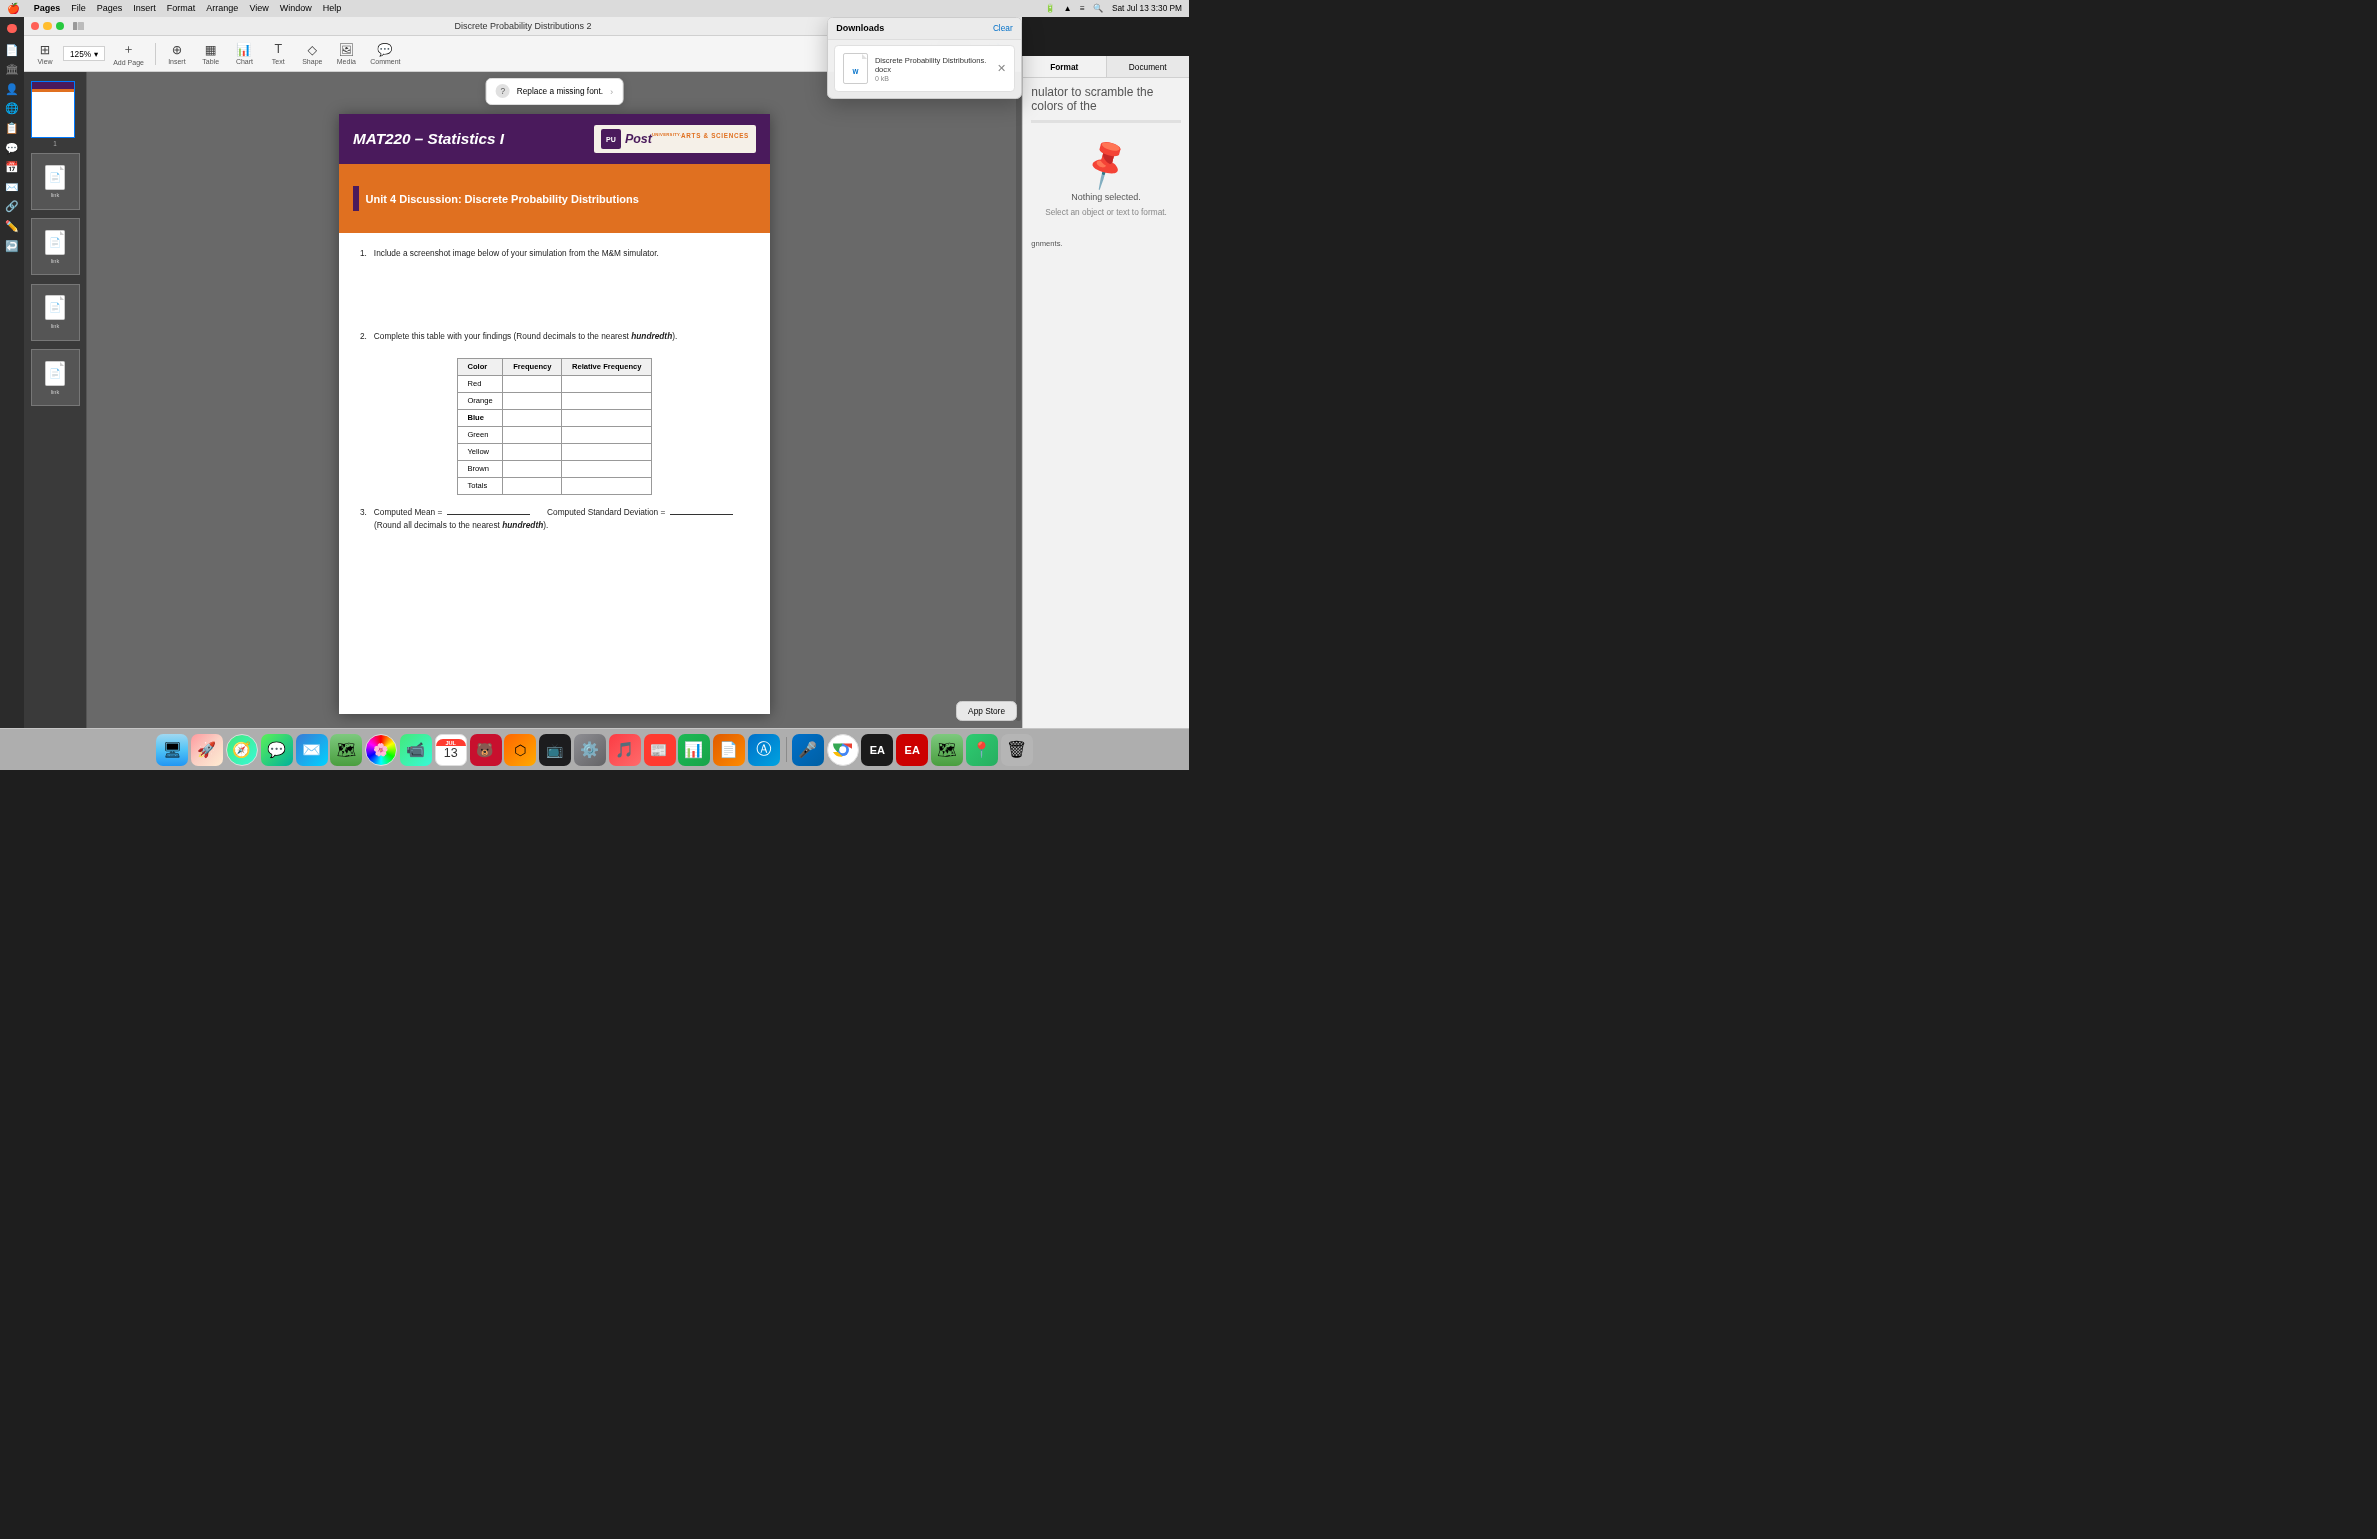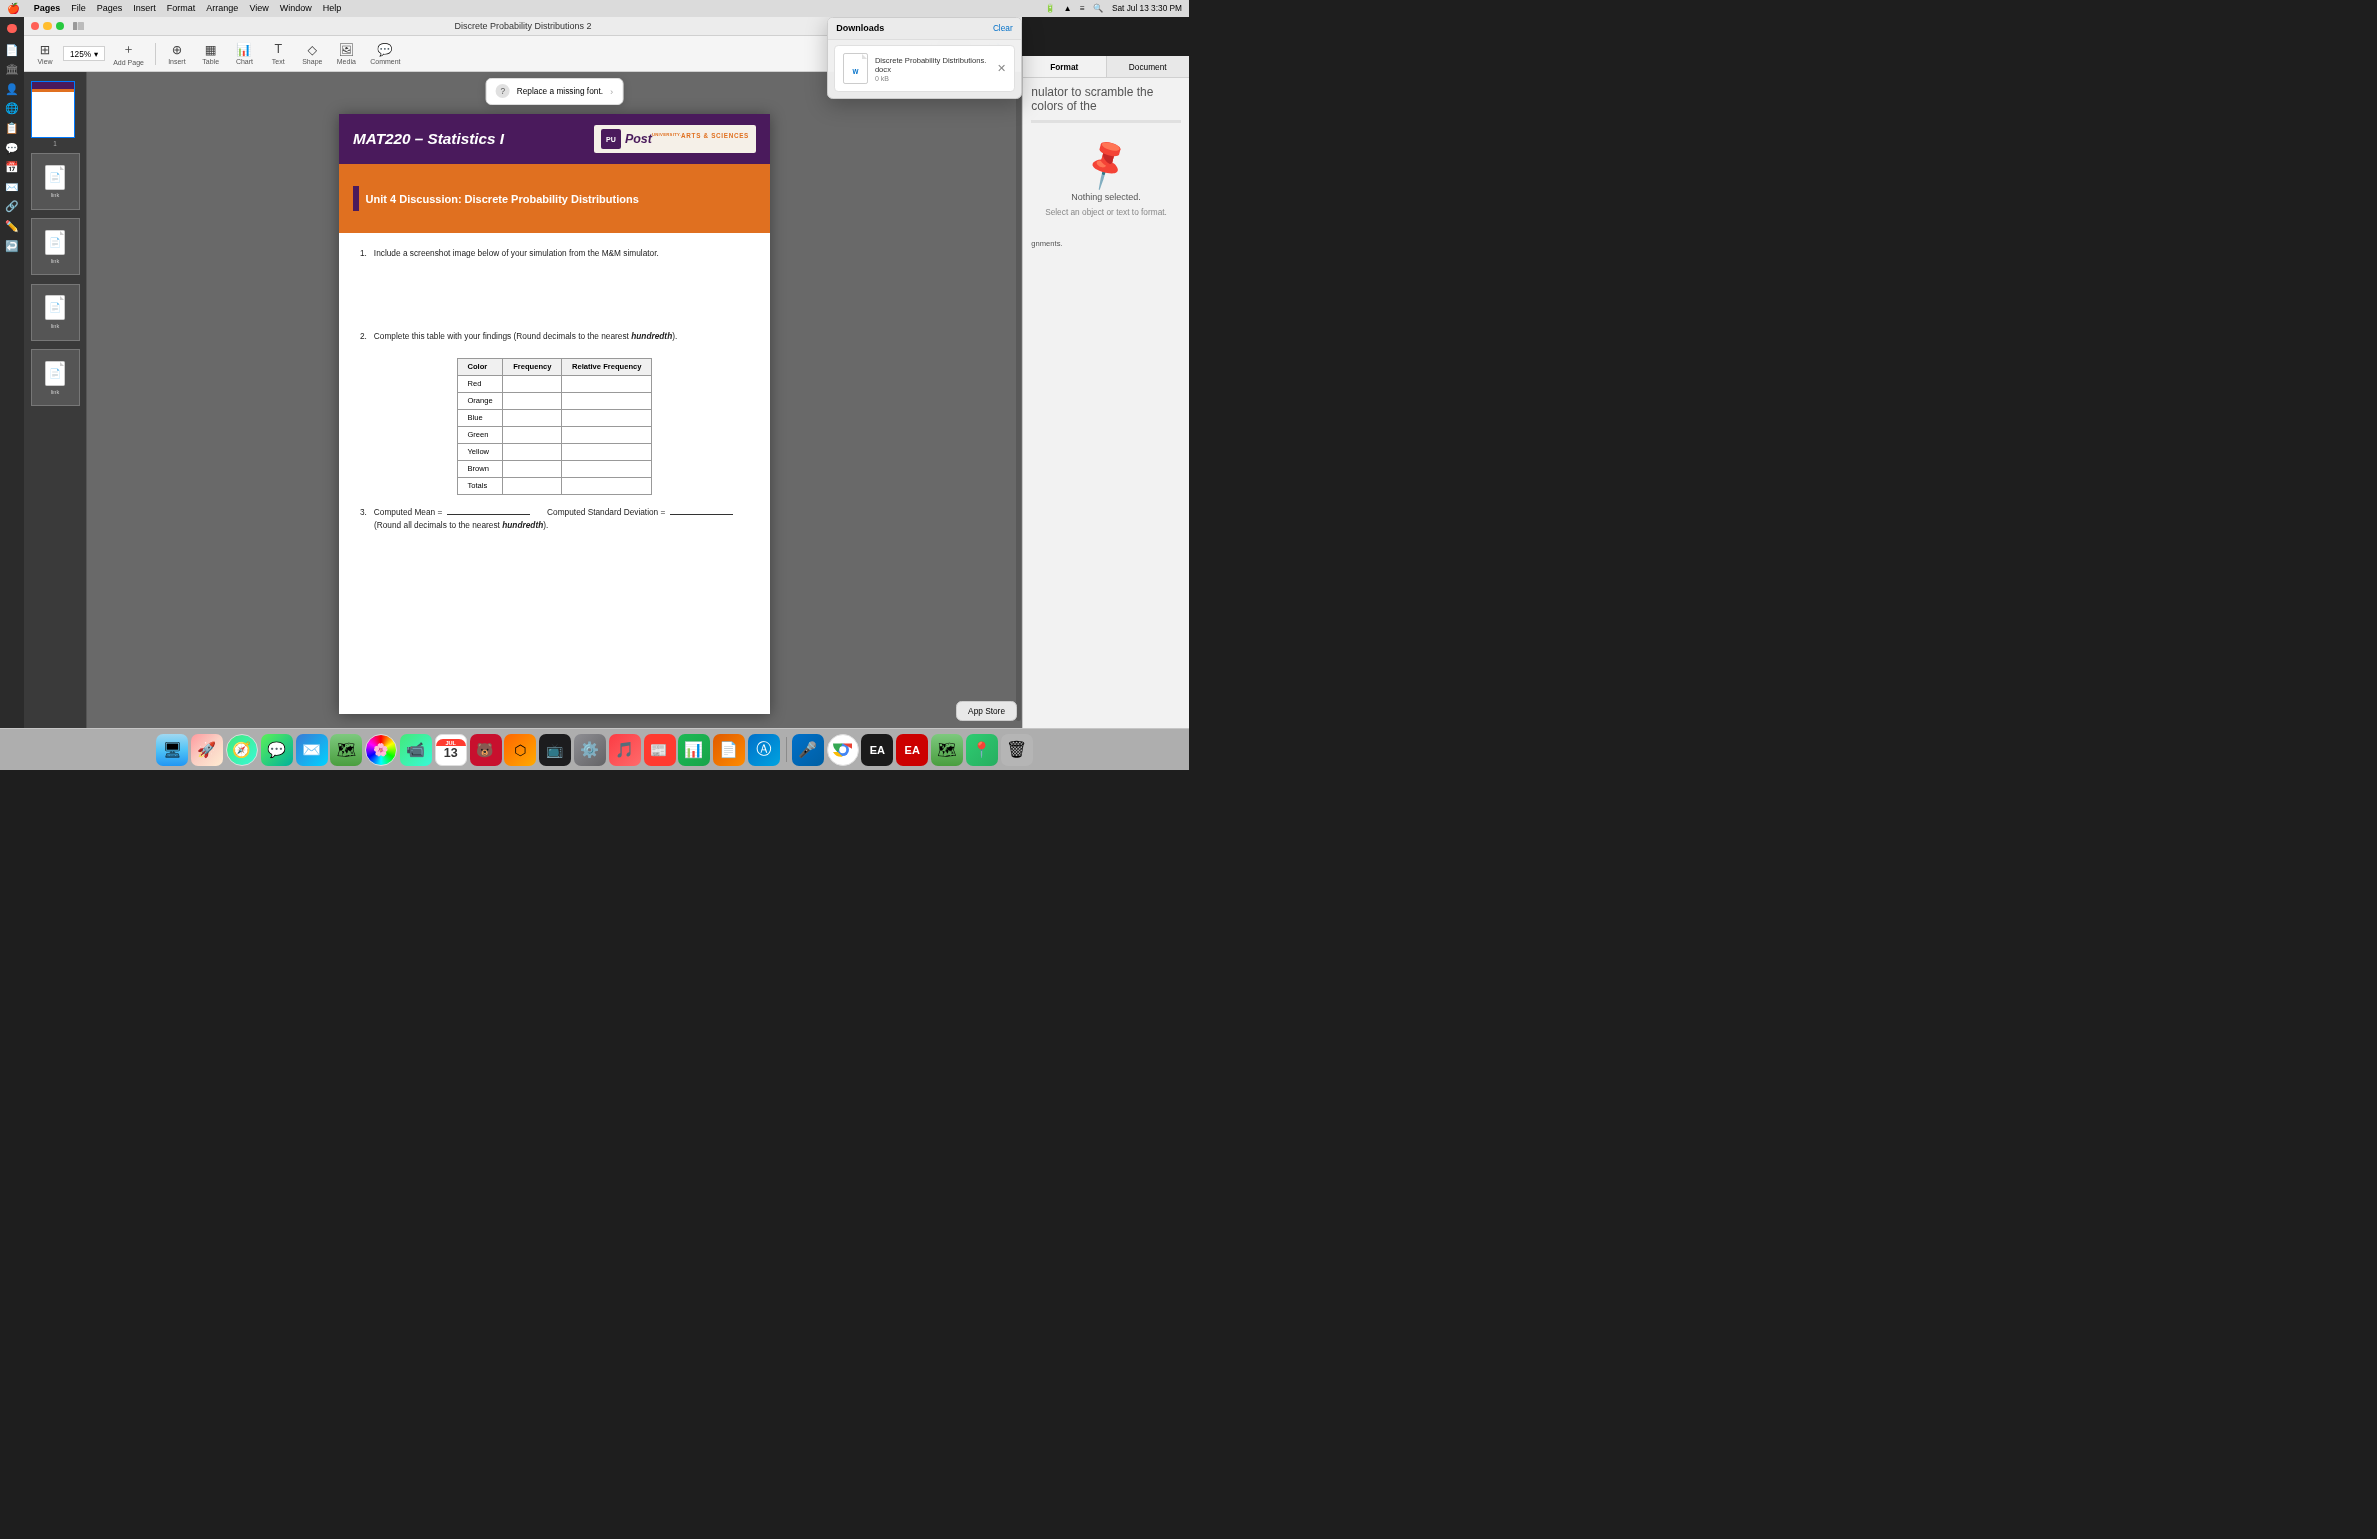--- a/index.html
+++ b/index.html
@@ -734,21 +734,21 @@
                   <td style="font-weight: 500;">Red</td>
                   <td></td>
                   <td></td>
                 </tr>
                 <tr>
                   <td style="font-weight: 500;">Orange</td>
                   <td></td>
                   <td></td>
                 </tr>
                 <tr>
-                  <td style="font-weight: 400;">Blue</td>
+                  <td style="font-weight: 700;">Blue</td>
                   <td></td>
                   <td></td>
                 </tr>
                 <tr>
                   <td style="font-weight: 500;">Green</td>
                   <td></td>
                   <td></td>
                 </tr>
                 <tr>
                   <td style="font-weight: 500;">Yellow</td>
@@ -858,21 +858,21 @@
   <div class="dock-item" style="background:conic-gradient(#ff0000, #ffff00, #00ff00, #00ffff, #0000ff, #ff00ff, #ff0000); border-radius:50%; border:1.4px solid #ddd;">
     <span style="font-size:12.5px;">🌸</span>
   </div>
 
   <div class="dock-item" style="background:linear-gradient(135deg, #43e97b, #38f9d7); border-radius:7px;">
     <span style="font-size:15.3px;">📹</span>
   </div>
 
   <div class="dock-item" style="background:white; border:0.7px solid #ddd; border-radius:7px; flex-direction:column; gap:0;">
     <div style="background:#ff3b30; width:100%; text-align:center; font-size:5.6px; color:white; font-weight:600; border-radius:7px 7px 0 0; padding:0.7px 0;">JUL</div>
-    <div style="font-size:12.5px; font-weight:700; color:#333;">13</div>
+    <div style="font-size:12.5px; font-weight:400; color:#333;">13</div>
   </div>
 
   <div class="dock-item" style="background:#c8102e; border-radius:7px;">
     <span style="font-size:14px;">🐻</span>
   </div>
 
   <div class="dock-item" style="background:linear-gradient(135deg, #ff6600, #ffaa00); border-radius:7px;">
     <span style="font-size:14px;">⬡</span>
   </div>
 

